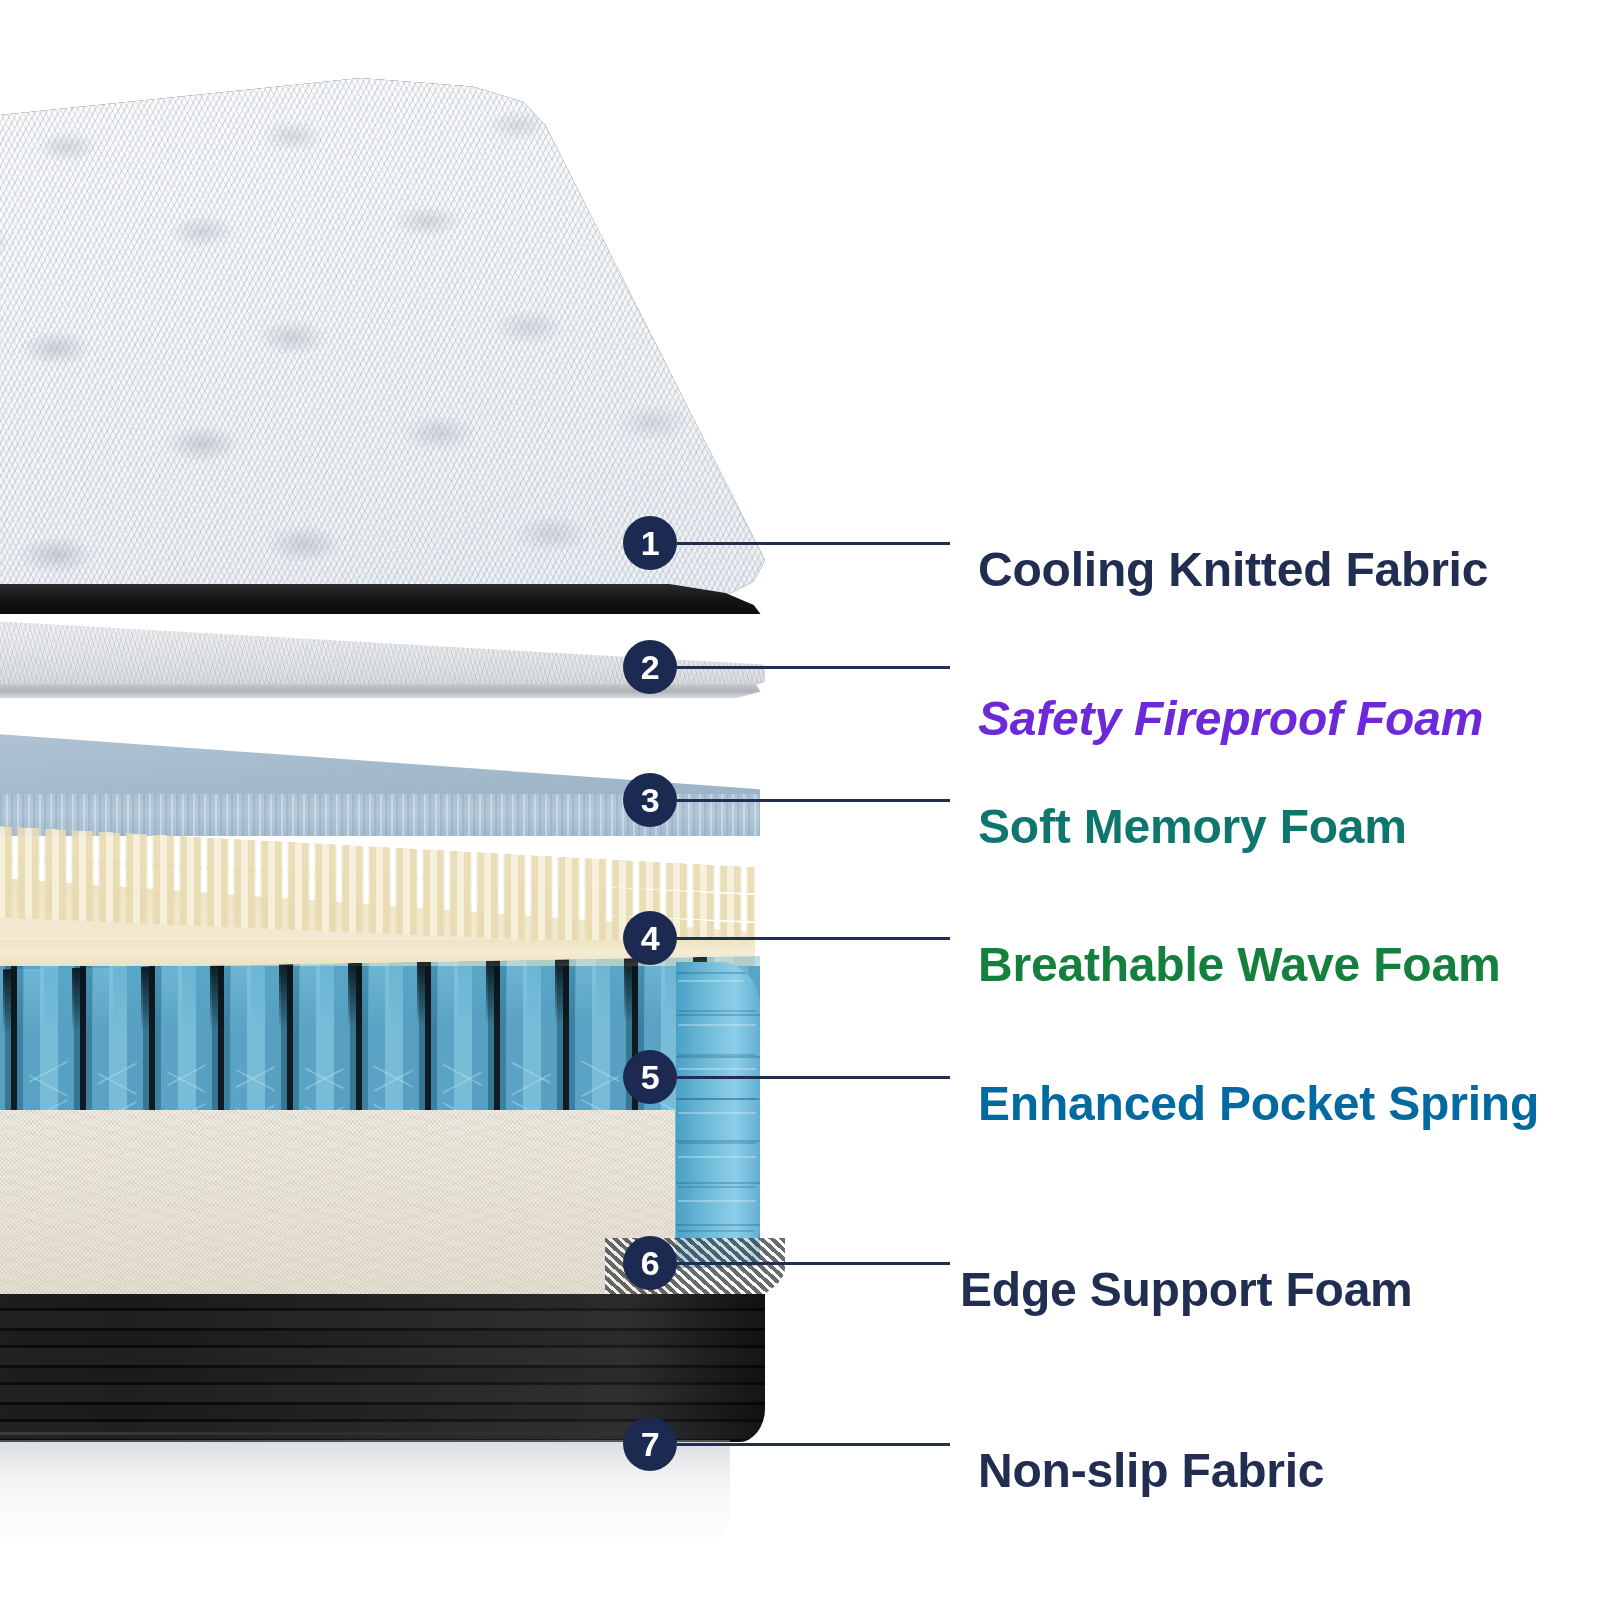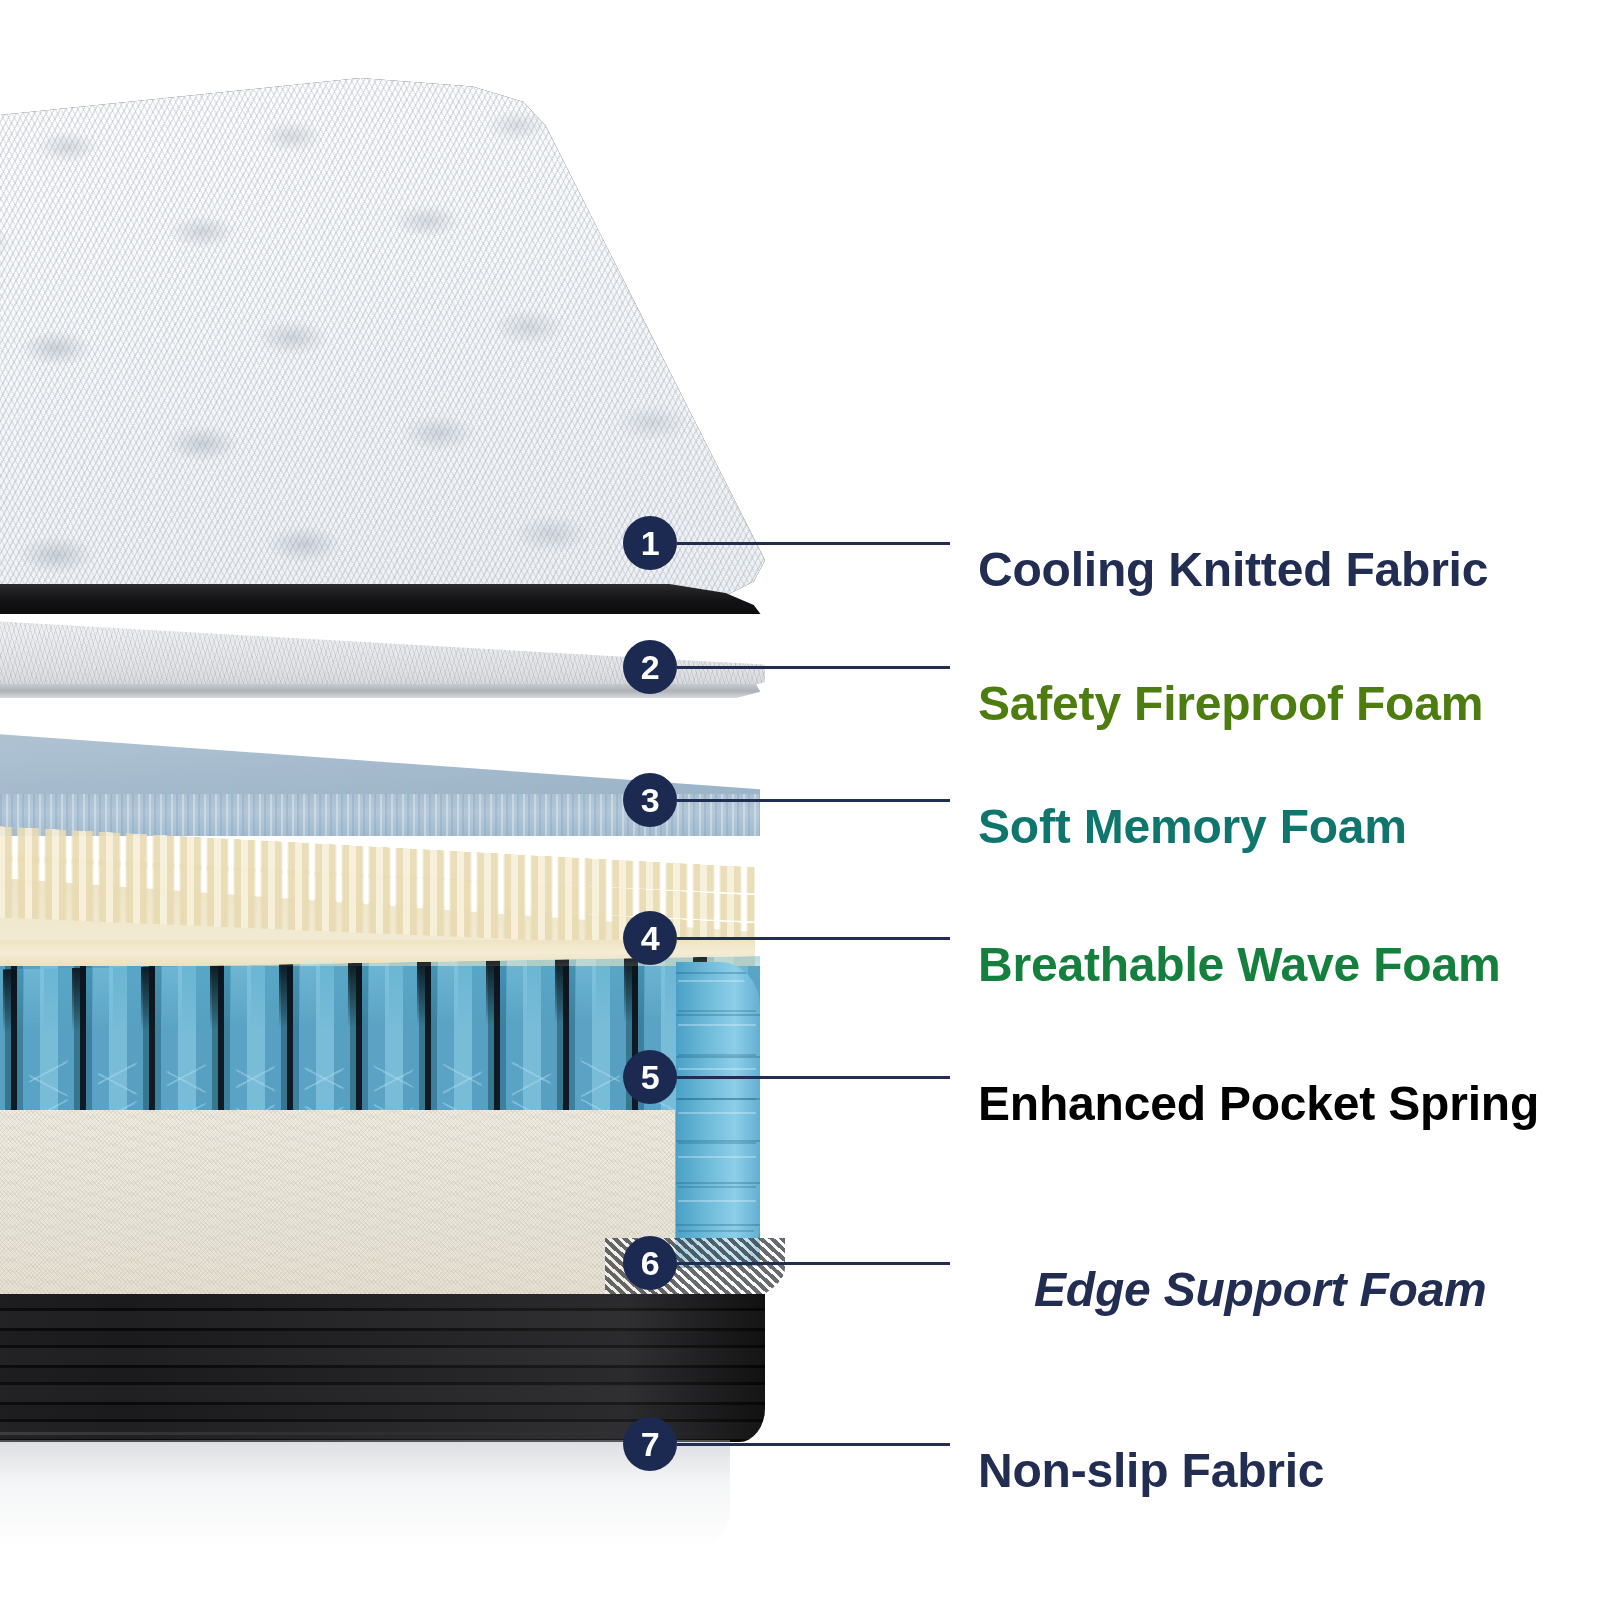--- a/index.html
+++ b/index.html
@@ -299,41 +299,41 @@
 
   <div id="callouts">
       <div class="callout">
         <div class="leader" style="left: 677px; top: 542px; width: 273px; background: rgb(34, 45, 82);"></div>
         <div class="badge" style="left: 623px; top: 516px; background: rgb(28, 42, 82);">1</div>
         <div class="calloutlabel" style="left: 978px; top: 513px; color: rgb(34, 45, 82);">Cooling Knitted Fabric</div>
       </div>
       <div class="callout">
         <div class="leader" style="left: 677px; top: 666px; width: 273px; background: rgb(34, 45, 82);"></div>
         <div class="badge" style="left: 623px; top: 640px; background: rgb(28, 42, 82);">2</div>
-        <div class="calloutlabel" style="left: 978px; top: 647px; color: #4d7c0f;">Safety Fireproof Foam</div>
+        <div class="calloutlabel" style="left: 978px; top: 662px; color: #6d28d9; font-style: italic;">Safety Fireproof Foam</div>
       </div>
       <div class="callout">
         <div class="leader" style="left: 677px; top: 799px; width: 273px; background: rgb(34, 45, 82);"></div>
         <div class="badge" style="left: 623px; top: 773px; background: rgb(28, 42, 82);">3</div>
         <div class="calloutlabel" style="left: 978px; top: 770px; color: #0f766e;">Soft Memory Foam</div>
       </div>
       <div class="callout">
         <div class="leader" style="left: 677px; top: 937px; width: 273px; background: rgb(34, 45, 82);"></div>
         <div class="badge" style="left: 623px; top: 911px; background: rgb(28, 42, 82);">4</div>
         <div class="calloutlabel" style="left: 978px; top: 908px; color: #15803d;">Breathable Wave Foam</div>
       </div>
       <div class="callout">
         <div class="leader" style="left: 677px; top: 1076px; width: 273px; background: rgb(34, 45, 82);"></div>
         <div class="badge" style="left: 623px; top: 1050px; background: rgb(28, 42, 82);">5</div>
-        <div class="calloutlabel" style="left: 978px; top: 1047px; color: #000000;">Enhanced Pocket Spring</div>
+        <div class="calloutlabel" style="left: 978px; top: 1047px; color: #0369a1;">Enhanced Pocket Spring</div>
       </div>
       <div class="callout">
         <div class="leader" style="left: 677px; top: 1262px; width: 273px; background: rgb(34, 45, 82);"></div>
         <div class="badge" style="left: 623px; top: 1236px; background: rgb(28, 42, 82);">6</div>
-        <div class="calloutlabel" style="left: 1034px; top: 1233px; color: rgb(34, 45, 82); font-style: italic;">Edge Support Foam</div>
+        <div class="calloutlabel" style="left: 960px; top: 1233px; color: rgb(34, 45, 82);">Edge Support Foam</div>
       </div>
       <div class="callout">
         <div class="leader" style="left: 677px; top: 1443px; width: 273px; background: rgb(34, 45, 82);"></div>
         <div class="badge" style="left: 623px; top: 1417px; background: rgb(28, 42, 82);">7</div>
         <div class="calloutlabel" style="left: 978px; top: 1414px; color: rgb(34, 45, 82);">Non-slip Fabric</div>
       </div>
     </div>
 
 </div>
 

